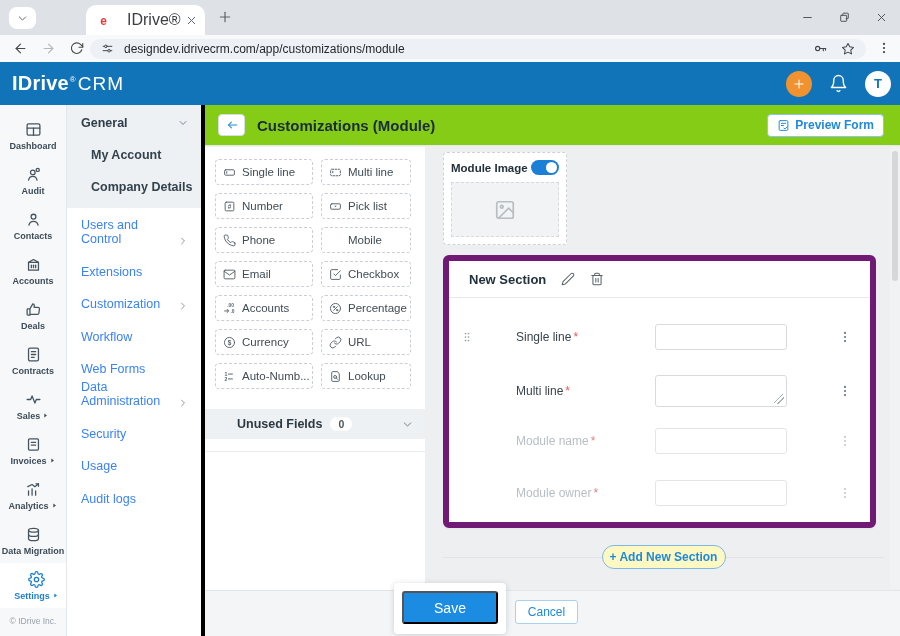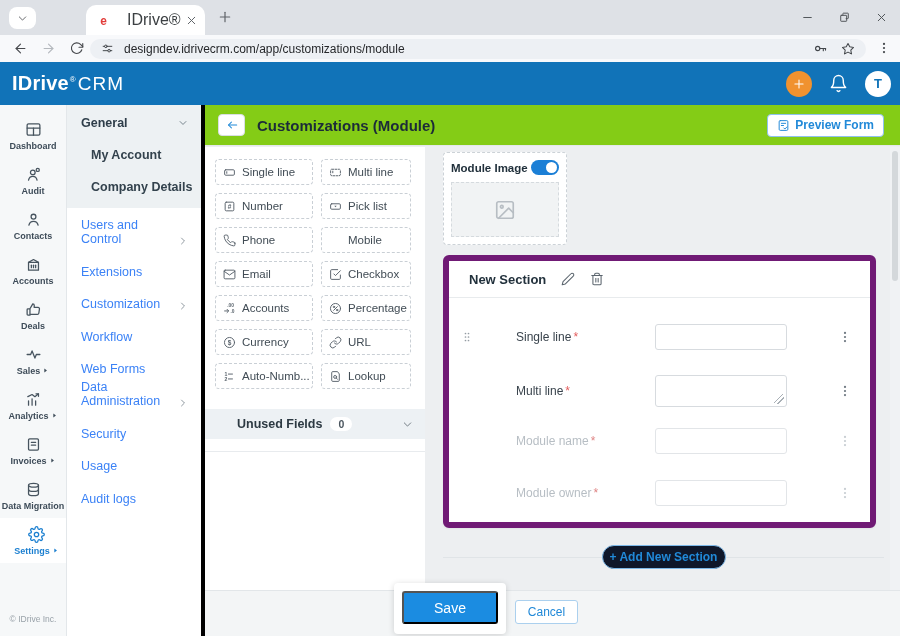--- a/index.html
+++ b/index.html
@@ -117,21 +117,21 @@
        linear-gradient(135deg, transparent 6px, #a9b0b6 6px, #a9b0b6 7px, transparent 7px),
        linear-gradient(135deg, transparent 9px, #a9b0b6 9px, #a9b0b6 10px, transparent 10px); }
   .row-kebab { width:14px; height:14px; color:#6d7780; justify-self:center; cursor:pointer; }
   .form-row.disabled .row-label { color:#b7bec4; }
   .form-row.disabled .req { color:#df8585; }
   .form-row.disabled .row-input { border-color:#e2e5e8; }
   .form-row.disabled .row-kebab { color:#c7cdd2; }
 
   .add-section-wrap { position:absolute; left:18px; right:6px; top:398px; height:24px; }
   .add-line { position:absolute; left:0; right:0; top:12px; border-top:1px solid #e0e4e7; }
-  .add-btn { position:relative; margin:0 auto; width:124px; height:24px; background:#0f172a; border:1px solid #7db8e8; border-radius:13px; color:#2189d8; font-size:12px; font-weight:600; display:flex; align-items:center; justify-content:center; cursor:pointer; }
+  .add-btn { position:relative; margin:0 auto; width:124px; height:24px; background:#fef9c3; border:1px solid #7db8e8; border-radius:13px; color:#2189d8; font-size:12px; font-weight:600; display:flex; align-items:center; justify-content:center; cursor:pointer; }
 
   .footer-band { position:absolute; left:0; right:0; bottom:0; height:46px; background:#f3f5f6; border-top:1px solid #e2e6e9; }
   .save-halo { position:absolute; left:189px; top:478px; width:112px; height:51px; background:#fff; border-radius:4px; box-shadow:0 1px 6px rgba(0,0,0,.16); z-index:5; }
   .save-btn { position:absolute; left:8px; top:8px; width:96px; height:33px; background:#1b8ce1; border-radius:3px; color:#fff; font-size:14px; display:flex; align-items:center; justify-content:center; cursor:pointer; }
   .cancel-btn { position:absolute; left:310px; top:495px; width:63px; height:24px; background:#fff; border:1px solid #abd0ee; border-radius:3px; color:#2189d8; font-size:12px; display:flex; align-items:center; justify-content:center; z-index:5; cursor:pointer; }
 </style>
 </head>
 <body>
 
 <div class="tabstrip">
@@ -319,64 +319,78 @@
       <span class="ico ri">
         <svg viewBox="0 0 24 24" fill="none" stroke="currentColor" stroke-width="1.8" stroke-linecap="round" stroke-linejoin="round">
           <path d="M7 11v9H4.2a1.2 1.2 0 0 1-1.2-1.2v-6.6A1.2 1.2 0 0 1 4.2 11H7zm0 0l4-7a2 2 0 0 1 2 2v3h5.4a2 2 0 0 1 2 2.3l-.9 6A2 2 0 0 1 17.5 19H7"></path>
         </svg>
       </span>
       <span class="rail-lblrow">
         <span class="rail-label">Deals</span>
 
       </span>
     </div>
+    <div class="rail-item">
+      <span class="ico ri">
+        <svg viewBox="0 0 24 24" fill="none" stroke="currentColor" stroke-width="1.8" stroke-linecap="round" stroke-linejoin="round">
+          <rect x="5" y="3" width="14" height="18" rx="2"></rect>
+          <line x1="9" y1="8" x2="15" y2="8"></line>
+          <line x1="9" y1="12" x2="15" y2="12"></line>
+          <line x1="9" y1="16" x2="13" y2="16"></line>
+        </svg>
+      </span>
+      <span class="rail-lblrow">
+        <span class="rail-label">Contracts</span>
+
+      </span>
+    </div>
     <div class="rail-item has-arrow">
       <span class="ico ri">
         <svg viewBox="0 0 24 24" fill="none" stroke="currentColor" stroke-width="1.8" stroke-linecap="round" stroke-linejoin="round">
           <polyline points="3 12 8 12 10 7 14 17 16 12 21 12"></polyline>
         </svg>
       </span>
       <span class="rail-lblrow">
         <span class="rail-label">Sales</span>
+        <span class="ico rail-arrow">
+          <svg viewBox="0 0 24 24" fill="none" stroke="currentColor" stroke-width="1.8" stroke-linecap="round" stroke-linejoin="round">
+            <path d="M8 5.5l9 6.5-9 6.5z" fill="currentColor" stroke="none"></path>
+          </svg>
+        </span>
+      </span>
+    </div>
+    <div class="rail-item has-arrow">
+      <span class="ico ri">
+        <svg viewBox="0 0 24 24" fill="none" stroke="currentColor" stroke-width="1.8" stroke-linecap="round" stroke-linejoin="round">
+          <rect x="5" y="4" width="14" height="16" rx="1.5"></rect>
+          <line x1="9" y1="9" x2="15" y2="9"></line>
+          <line x1="9" y1="13" x2="15" y2="13"></line>
+        </svg>
+      </span>
+      <span class="rail-lblrow">
+        <span class="rail-label">Invoices</span>
         <span class="ico rail-arrow">
           <svg viewBox="0 0 24 24" fill="none" stroke="currentColor" stroke-width="1.8" stroke-linecap="round" stroke-linejoin="round">
             <path d="M8 5.5l9 6.5-9 6.5z" fill="currentColor" stroke="none"></path>
           </svg>
         </span>
       </span>
     </div>
     <div class="rail-item has-arrow">
       <span class="ico ri">
         <svg viewBox="0 0 24 24" fill="none" stroke="currentColor" stroke-width="1.8" stroke-linecap="round" stroke-linejoin="round">
           <line x1="5" y1="20" x2="5" y2="14"></line>
           <line x1="10" y1="20" x2="10" y2="11"></line>
           <line x1="15" y1="20" x2="15" y2="14"></line>
           <path d="M4 8l6-3 4 3 5-4"></path>
           <polyline points="15.5 4 19 4 19 7.5"></polyline>
         </svg>
       </span>
       <span class="rail-lblrow">
         <span class="rail-label">Analytics</span>
-        <span class="ico rail-arrow">
-          <svg viewBox="0 0 24 24" fill="none" stroke="currentColor" stroke-width="1.8" stroke-linecap="round" stroke-linejoin="round">
-            <path d="M8 5.5l9 6.5-9 6.5z" fill="currentColor" stroke="none"></path>
-          </svg>
-        </span>
-      </span>
-    </div>
-    <div class="rail-item has-arrow">
-      <span class="ico ri">
-        <svg viewBox="0 0 24 24" fill="none" stroke="currentColor" stroke-width="1.8" stroke-linecap="round" stroke-linejoin="round">
-          <rect x="5" y="4" width="14" height="16" rx="1.5"></rect>
-          <line x1="9" y1="9" x2="15" y2="9"></line>
-          <line x1="9" y1="13" x2="15" y2="13"></line>
-        </svg>
-      </span>
-      <span class="rail-lblrow">
-        <span class="rail-label">Invoices</span>
         <span class="ico rail-arrow">
           <svg viewBox="0 0 24 24" fill="none" stroke="currentColor" stroke-width="1.8" stroke-linecap="round" stroke-linejoin="round">
             <path d="M8 5.5l9 6.5-9 6.5z" fill="currentColor" stroke="none"></path>
           </svg>
         </span>
       </span>
     </div>
     <div class="rail-item">
       <span class="ico ri">
         <svg viewBox="0 0 24 24" fill="none" stroke="currentColor" stroke-width="1.8" stroke-linecap="round" stroke-linejoin="round">

